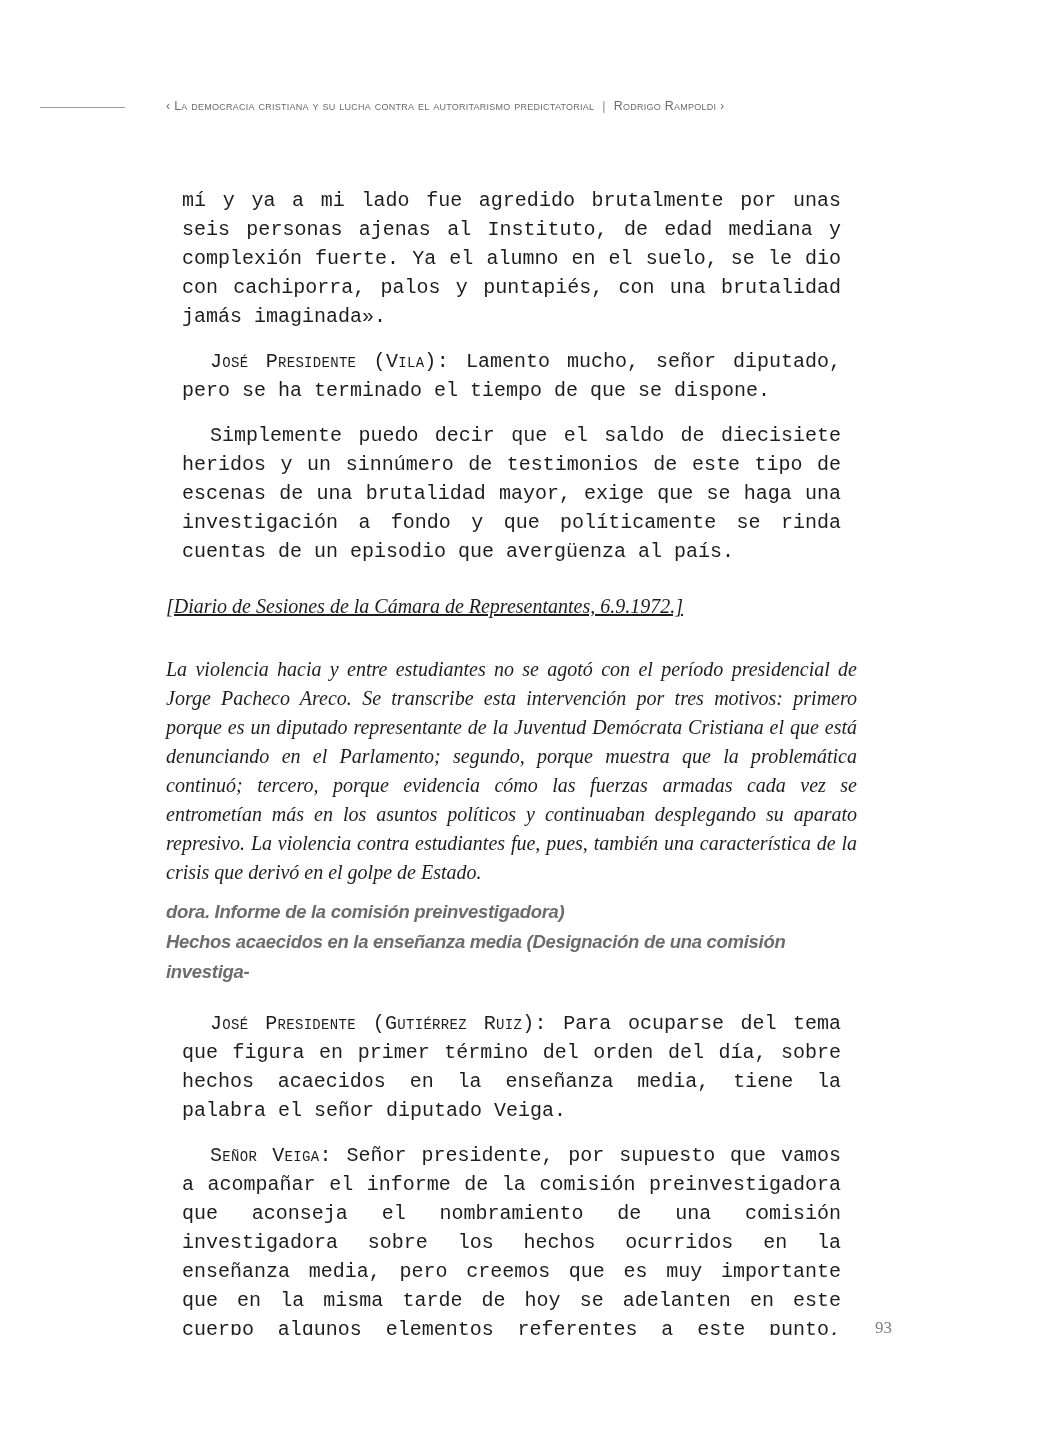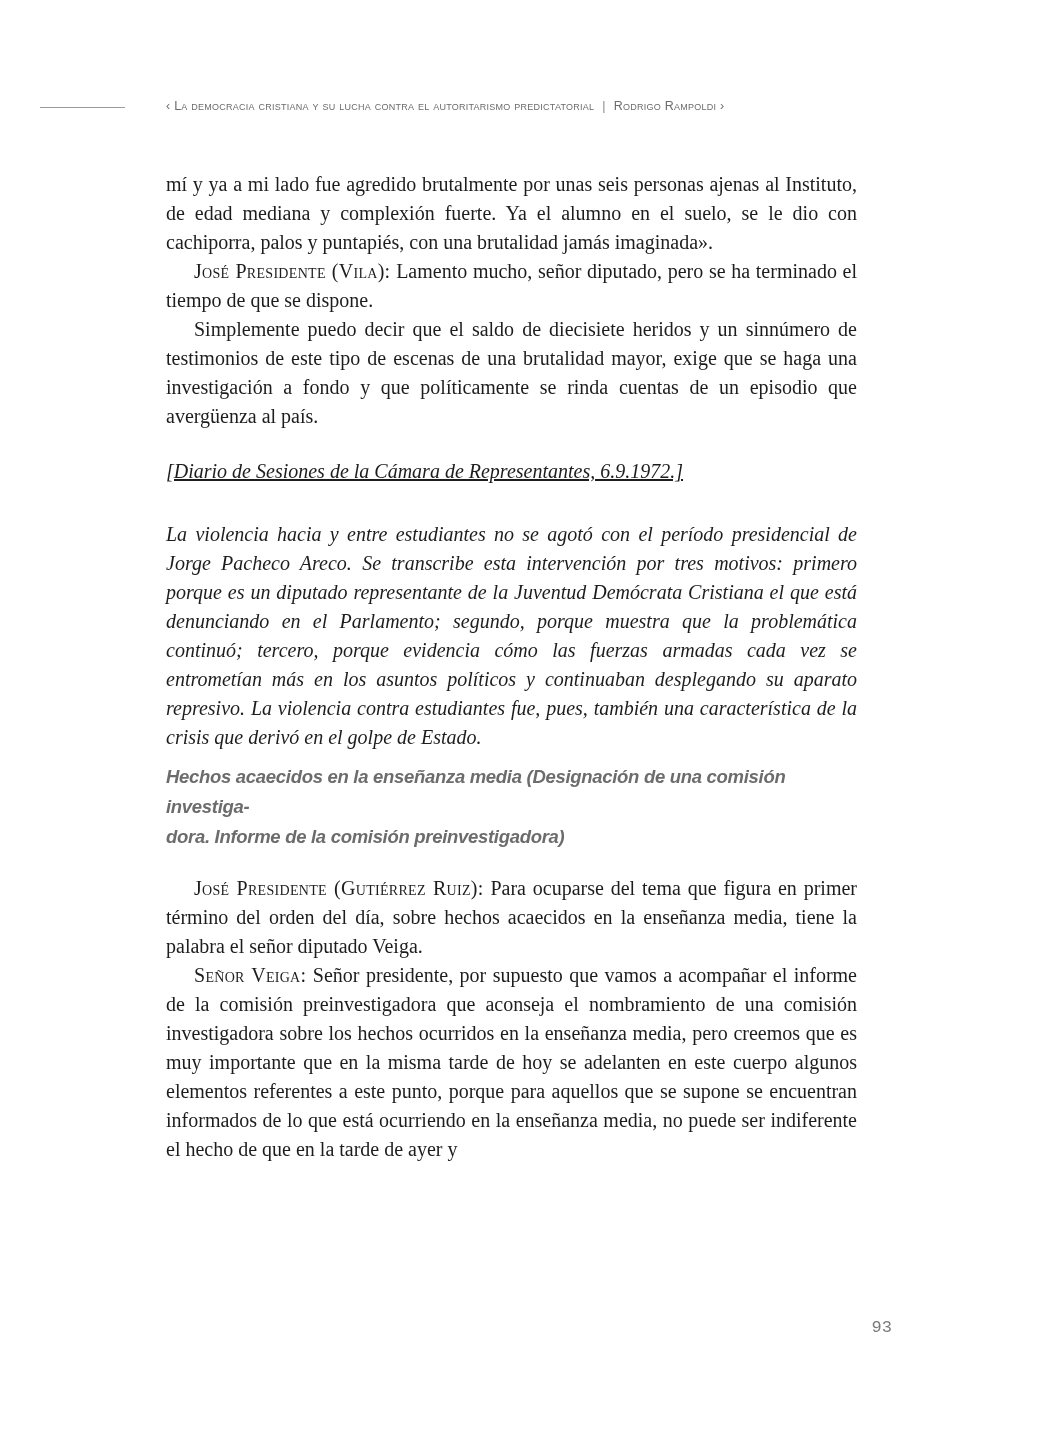--- a/index.html
+++ b/index.html
@@ -40,21 +40,21 @@
 
   
   .content {
     position: absolute;
     left: 166px; top: 170px;
     width: 691px;
     color: #1d1d1d;
     font-size: 20px;
     line-height: 29px;
   }
-  p.body { margin: 0; text-align: justify; }
+  p.body { margin: 16px; text-align: justify; font-family: Liberation Mono, monospace; }
   p.body.indent { text-indent: 28px; }
   .sc { font-variant: small-caps; letter-spacing: 0.3px; }
 
   .heading {
     display: flex;
     margin: 34px 0 0 0;
     font-family: "Liberation Sans", sans-serif;
     font-weight: 700;
     font-size: 19.5px;
     line-height: 29px;
@@ -85,21 +85,21 @@
     letter-spacing: -0.3px;
     color: #6c6c6c;
     text-align: left;
   }
   p.subheading .line { display: block; }
 
   .page-number {
     position: absolute;
     top: 1318px;
     right: 156px;
-    font-family: Liberation Mono, monospace;
+    font-family: Liberation Serif, serif;
     font-size: 17px;
     line-height: 20px;
     color: #7b7b7b;
   }
 </style>
 </head>
 <body>
 
 <div class="page">
 
@@ -110,22 +110,22 @@
     </div>
   </header>
 
   <main class="content">
       <p class="body"><span>mí y ya a mi lado fue agredido brutalmente por unas seis personas ajenas al Instituto, de edad mediana y complexión fuerte. Ya el alumno en el suelo, se le dio con cachiporra, palos y puntapiés, con una brutalidad jamás imaginada».</span></p>
       <p class="body indent"><span class="sc">José Presidente (Vila):</span><span> Lamento mucho, señor diputado, pero se ha terminado el tiempo de que se dispone.</span></p>
       <p class="body indent"><span>Simplemente puedo decir que el saldo de diecisiete heridos y un sinnúmero de testimonios de este tipo de escenas de una brutalidad mayor, exige que se haga una investigación a fondo y que políticamente se rinda cuentas de un episodio que avergüenza al país.</span></p>
       <p class="citation"><span>[Diario de Sesiones de la Cámara de Representantes, 6.9.1972.]</span></p>
       <p class="lead"><span>La violencia hacia y entre estudiantes no se agotó con el período presidencial de Jorge Pacheco Areco. Se transcribe esta intervención por tres motivos: primero porque es un diputado representante de la Juventud Demócrata Cristiana el que está denunciando en el Parlamento; segundo, porque muestra que la problemática continuó; tercero, porque evidencia cómo las fuerzas armadas cada vez se entrometían más en los asuntos políticos y continuaban desplegando su aparato represivo. La violencia contra estudiantes fue, pues, también una característica de la crisis que derivó en el golpe de Estado.</span></p>
       <p class="subheading">
+        <span class="line">dora. Informe de la comisión preinvestigadora)</span>
         <span class="line">Hechos acaecidos en la enseñanza media (Designación de una comisión investiga-</span>
-        <span class="line">dora. Informe de la comisión preinvestigadora)</span>
       </p>
       <p class="body indent"><span class="sc">José Presidente (Gutiérrez Ruiz):</span><span> Para ocuparse del tema que figura en primer término del orden del día, sobre hechos acaecidos en la enseñanza media, tiene la palabra el señor diputado Veiga.</span></p>
       <p class="body indent"><span class="sc">Señor Veiga:</span><span> Señor presidente, por supuesto que vamos a acompañar el informe de la comisión preinvestigadora que aconseja el nombramiento de una comisión investigadora sobre los hechos ocurridos en la enseñanza media, pero creemos que es muy importante que en la misma tarde de hoy se adelanten en este cuerpo algunos elementos referentes a este punto, porque para aquellos que se supone se encuentran informados de lo que está ocurriendo en la enseñanza media, no puede ser indiferente el hecho de que en la tarde de ayer y</span></p>
     </main>
 
   <span class="page-number">93</span>
 
 </div>
 
 </body></html>

